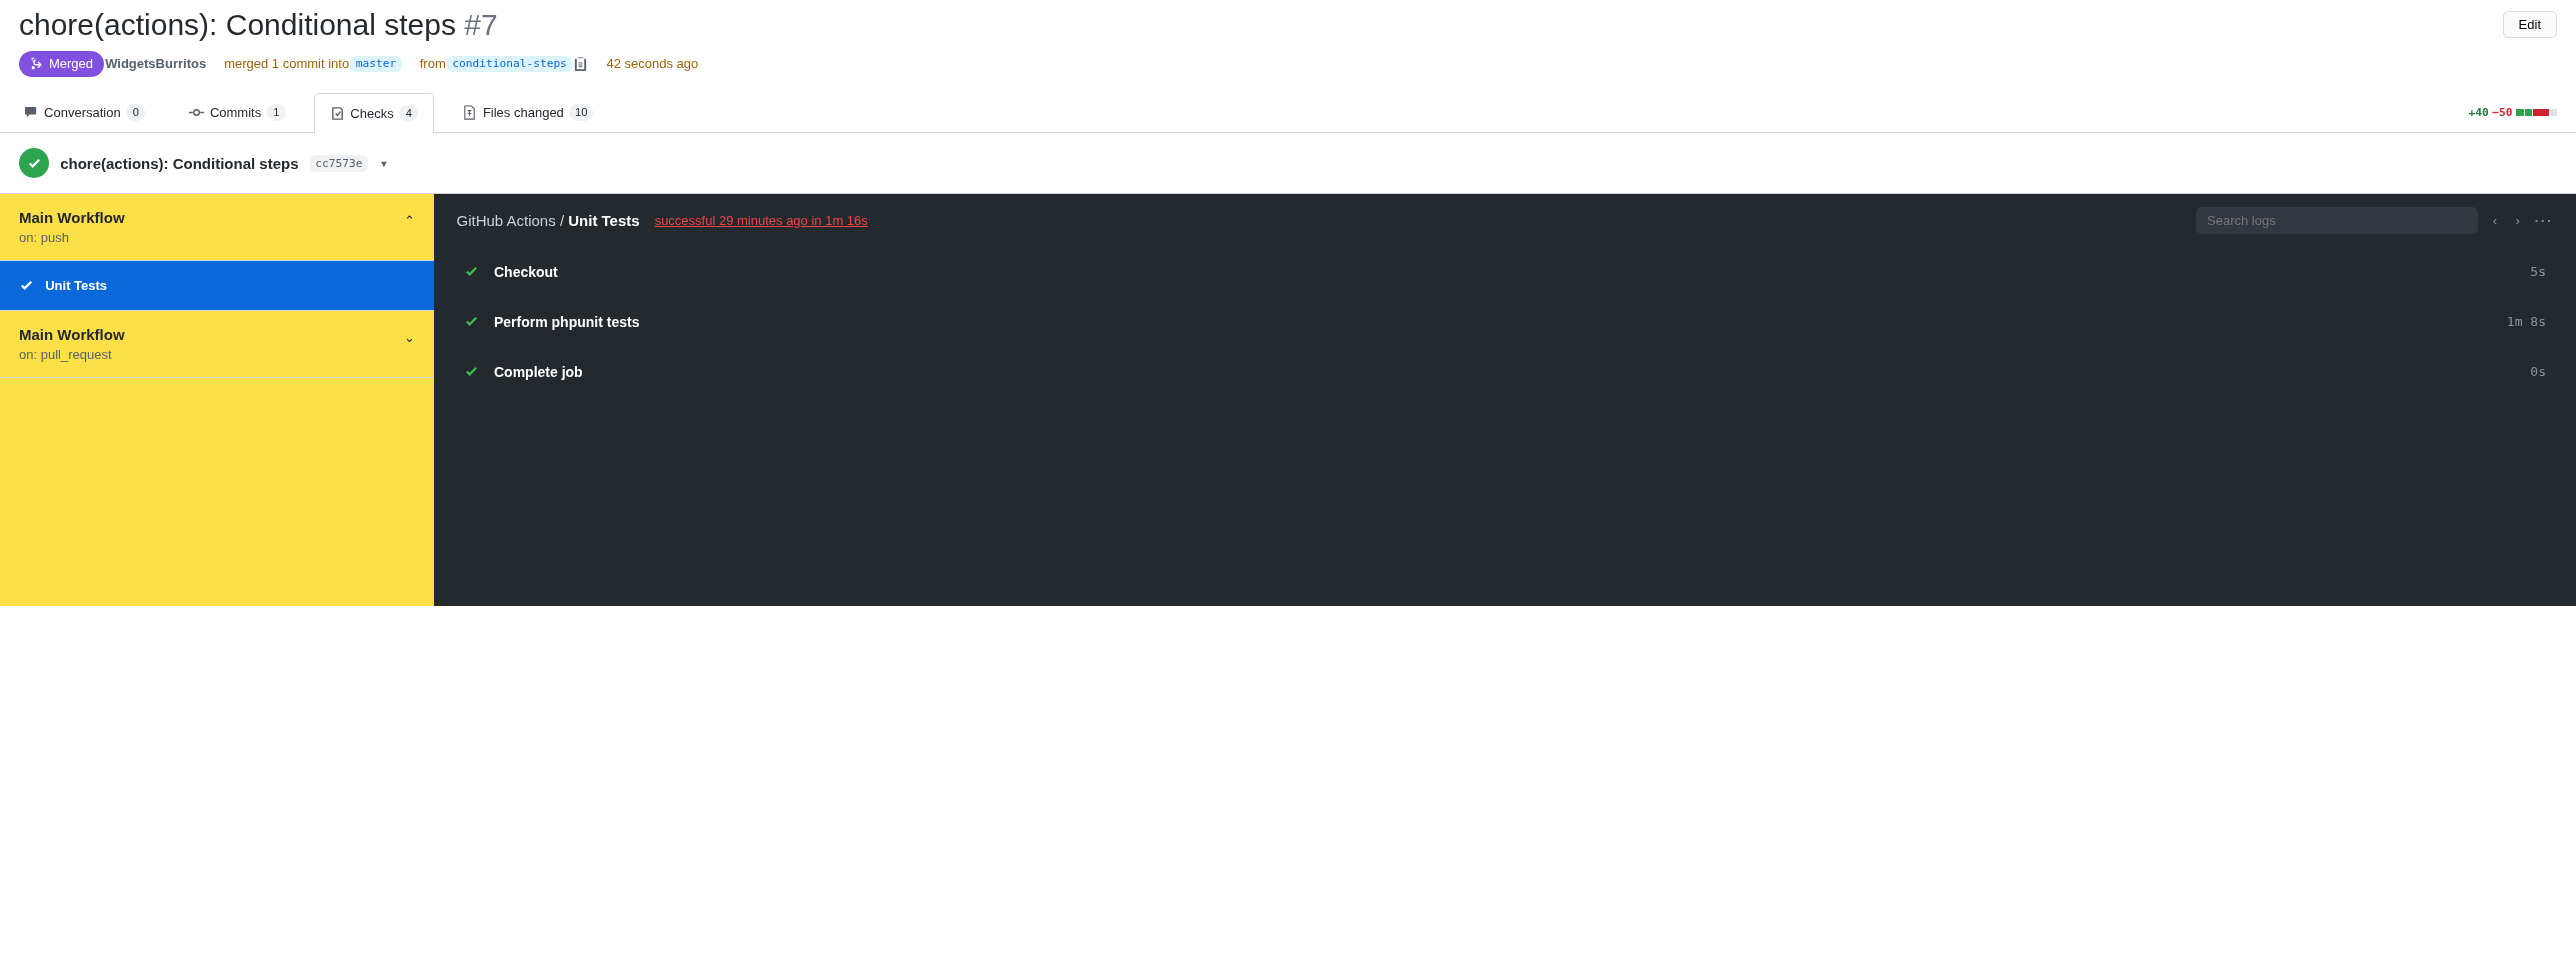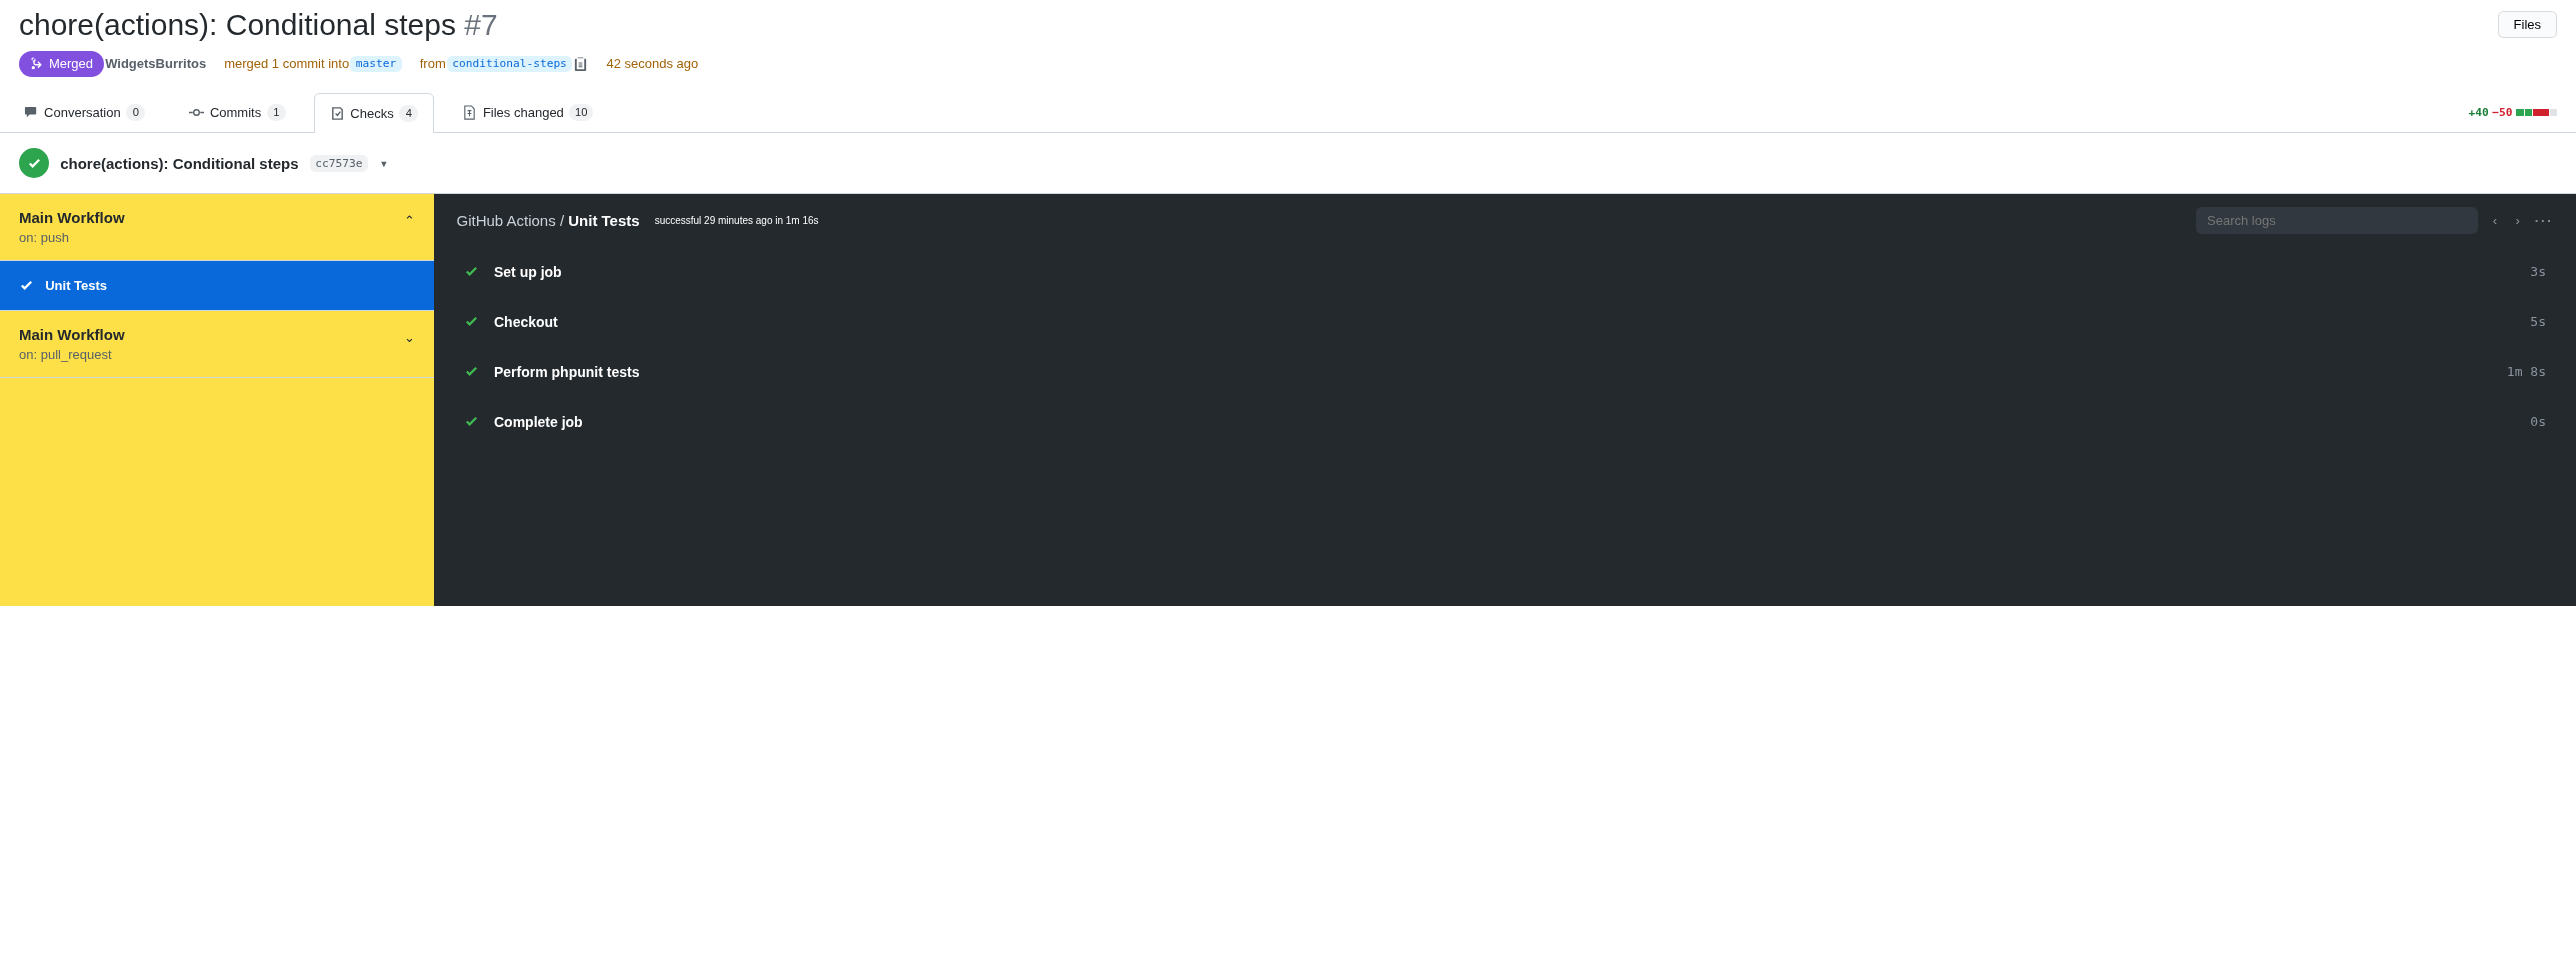--- a/index.html
+++ b/index.html
@@ -49,42 +49,42 @@
   .job { display: flex; align-items: center; gap: 11.2px; padding: 17px 19px; border-bottom: 0.9px solid #d0d7de; cursor: pointer; }
   .job.selected { background: #0969da; color: #fff; font-weight: 600; }
   .job .check { color: #1a7f37; }
   .job.selected .check { color: #fff; }
   .job-link { color: #0969da; }
 
   .log-area { flex: 1; background: #24292e; color: #c9d1d9; }
   .log-header { display: flex; align-items: center; padding: 13px 22.5px; gap: 15px; }
   .log-title { font-size: 15px; }
   .log-title .strong { font-weight: 600; color: #fff; }
-  .log-meta { color: #ffffff; font-size: 10px; }
+  .log-meta { color: #ef4444; font-size: 13px; text-decoration: underline; }
   .log-actions { margin-left: auto; display: flex; align-items: center; gap: 11.2px; }
   .search-logs { background: #32383f; border: none; color: #8b949e; padding: 5.6px 11.2px; border-radius: 5.6px; width: 282px; font-size: 13px; }
   .nav-arrow { color: #8b949e; cursor: pointer; padding: 3.7px;}
   .kebab { color: #8b949e; cursor: pointer; letter-spacing: 1.9px; font-weight:bold;}
 
   .step { display: flex; align-items: center; padding: 17px 30px; gap: 15px; }
   .step-check { color: #3fb950; width: 17px; }
   .step-name { flex: 1; font-weight: 600; color: #fff; font-size: 14px;}
   .step-time { font-family: ui-monospace, monospace; color: #8b949e; font-size: 13px;}
   .check-svg { width: 15px; height: 15px; }
 </style>
 </head>
 <body>
 
 <div class="header">
   <div class="title-row">
     <h1 class="title">
       <span>chore(actions): Conditional steps</span>
       <span class="title-number">#7</span>
     </h1>
-    <button class="edit-btn">Files</button>
+    <button class="edit-btn">Edit</button>
   </div>
   <div class="meta-row">
     <span class="state-badge">
       <svg class="merge-icon" viewBox="0 0 16 16" fill="currentColor">
           <path d="M5 3.25a1.75 1.75 0 1 1-3.5 0 1.75 1.75 0 0 1 3.5 0zm-1.5 7.5a1.75 1.75 0 1 1 0 3.5 1.75 1.75 0 0 1 0-3.5zM3.5 6v1.5a2.5 2.5 0 0 0 2.5 2.5h3.7l-1.35 1.35a.75.75 0 1 0 1.06 1.06l2.65-2.65a.75.75 0 0 0 0-1.06L9.41 6.05a.75.75 0 1 0-1.06 1.06L9.7 8.5H6a1 1 0 0 1-1-1V6a1.75 1.75 0 1 0-1.5 0z"></path>
         </svg>
       <span>Merged</span>
     </span>
     <span class="author">WidgetsBurritos</span>
     <span class="meta-text">merged 1 commit into</span>
@@ -183,27 +183,20 @@
       </span>
       <span class="log-meta">successful 29 minutes ago in 1m 16s</span>
       <div class="log-actions">
         <input class="search-logs" placeholder="Search logs" style="">
         <span class="nav-arrow">‹</span>
         <span class="nav-arrow">›</span>
         <span class="kebab">···</span>
       </div>
     </div>
     <div id="steps-container">
-        <div class="step">
-    <svg class="check-svg step-check" viewBox="0 0 16 16" fill="none" stroke="currentColor" stroke-width="2.5">
-            <path d="M3 8l3 3 7-7"></path>
-          </svg>
-    <span class="step-name">Set up job</span>
-    <span class="step-time">3s</span>
-        </div>
         <div class="step">
     <svg class="check-svg step-check" viewBox="0 0 16 16" fill="none" stroke="currentColor" stroke-width="2.5">
             <path d="M3 8l3 3 7-7"></path>
           </svg>
     <span class="step-name">Checkout</span>
     <span class="step-time">5s</span>
         </div>
         <div class="step">
     <svg class="check-svg step-check" viewBox="0 0 16 16" fill="none" stroke="currentColor" stroke-width="2.5">
             <path d="M3 8l3 3 7-7"></path>

